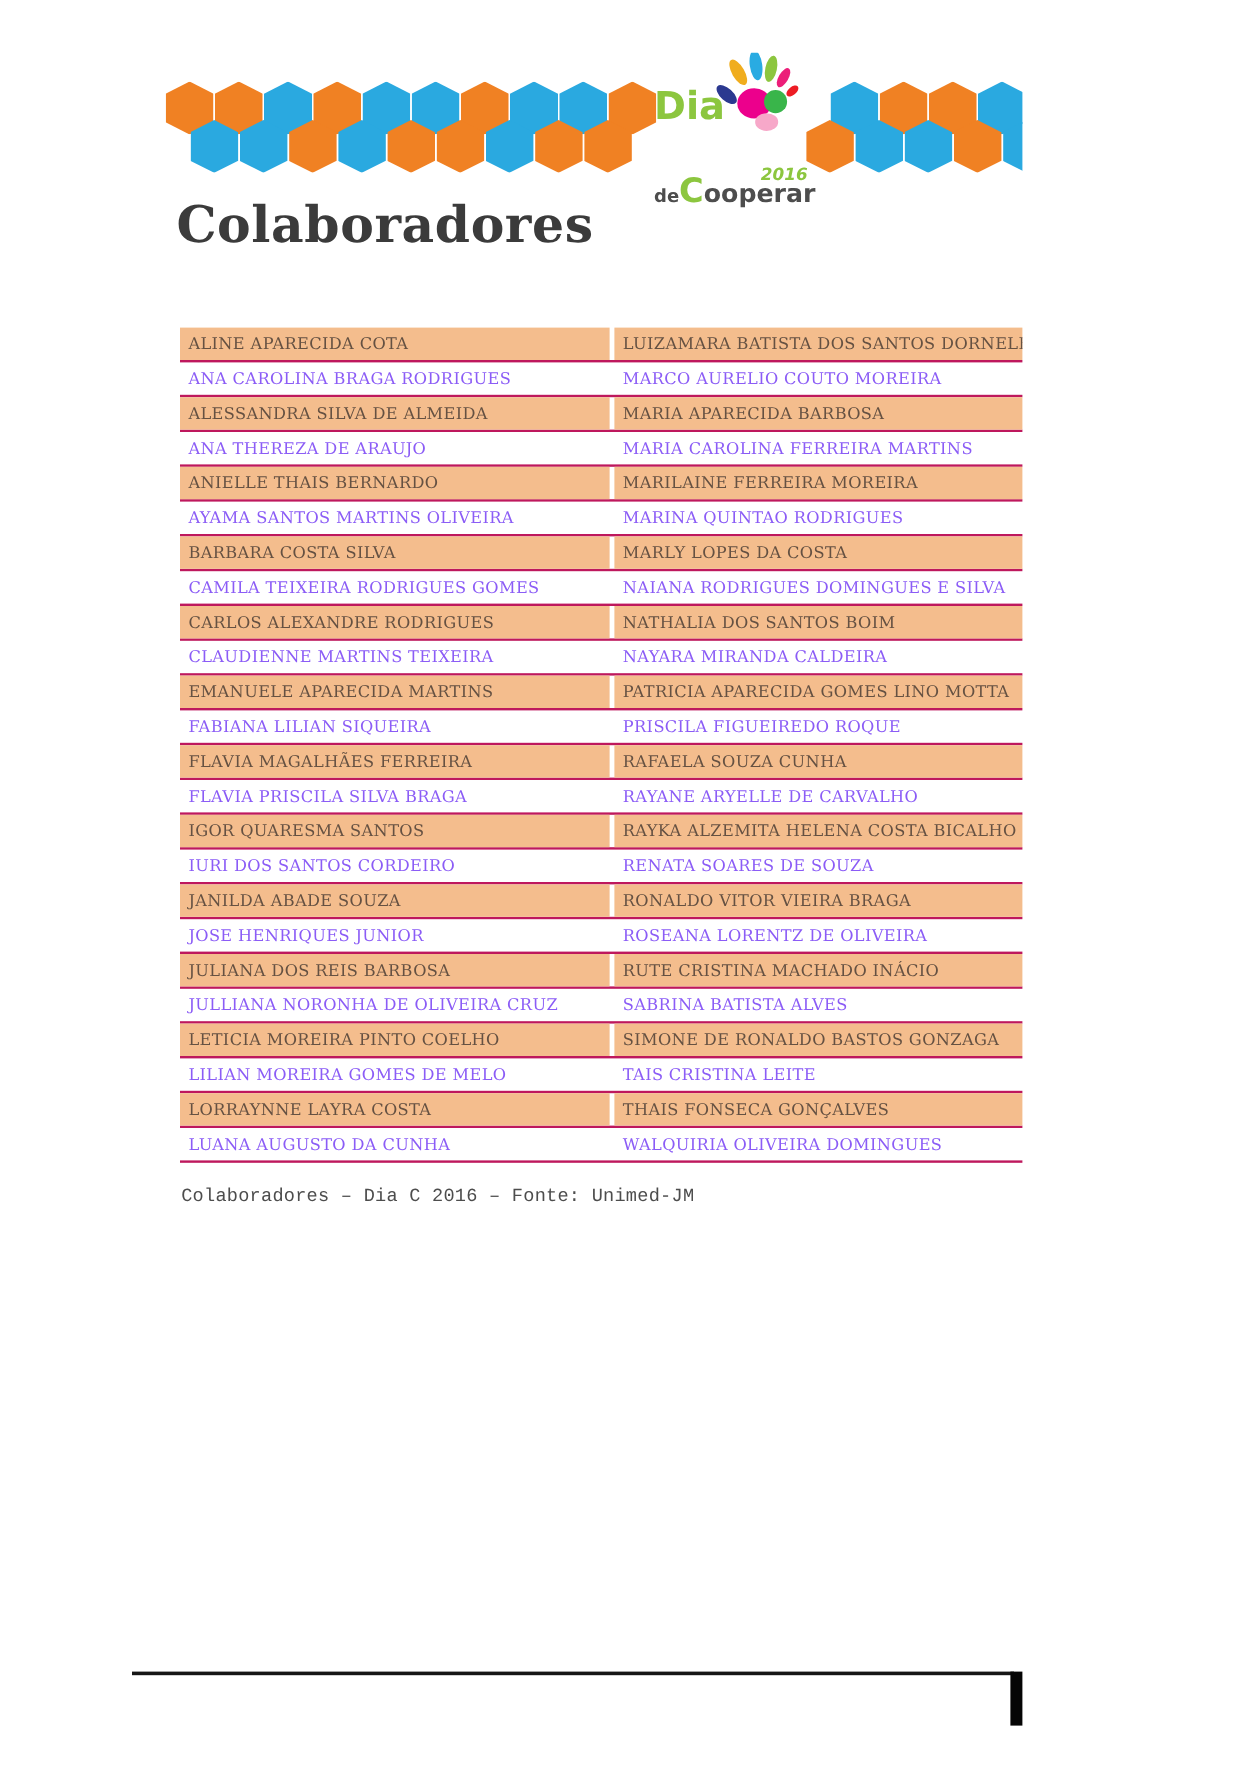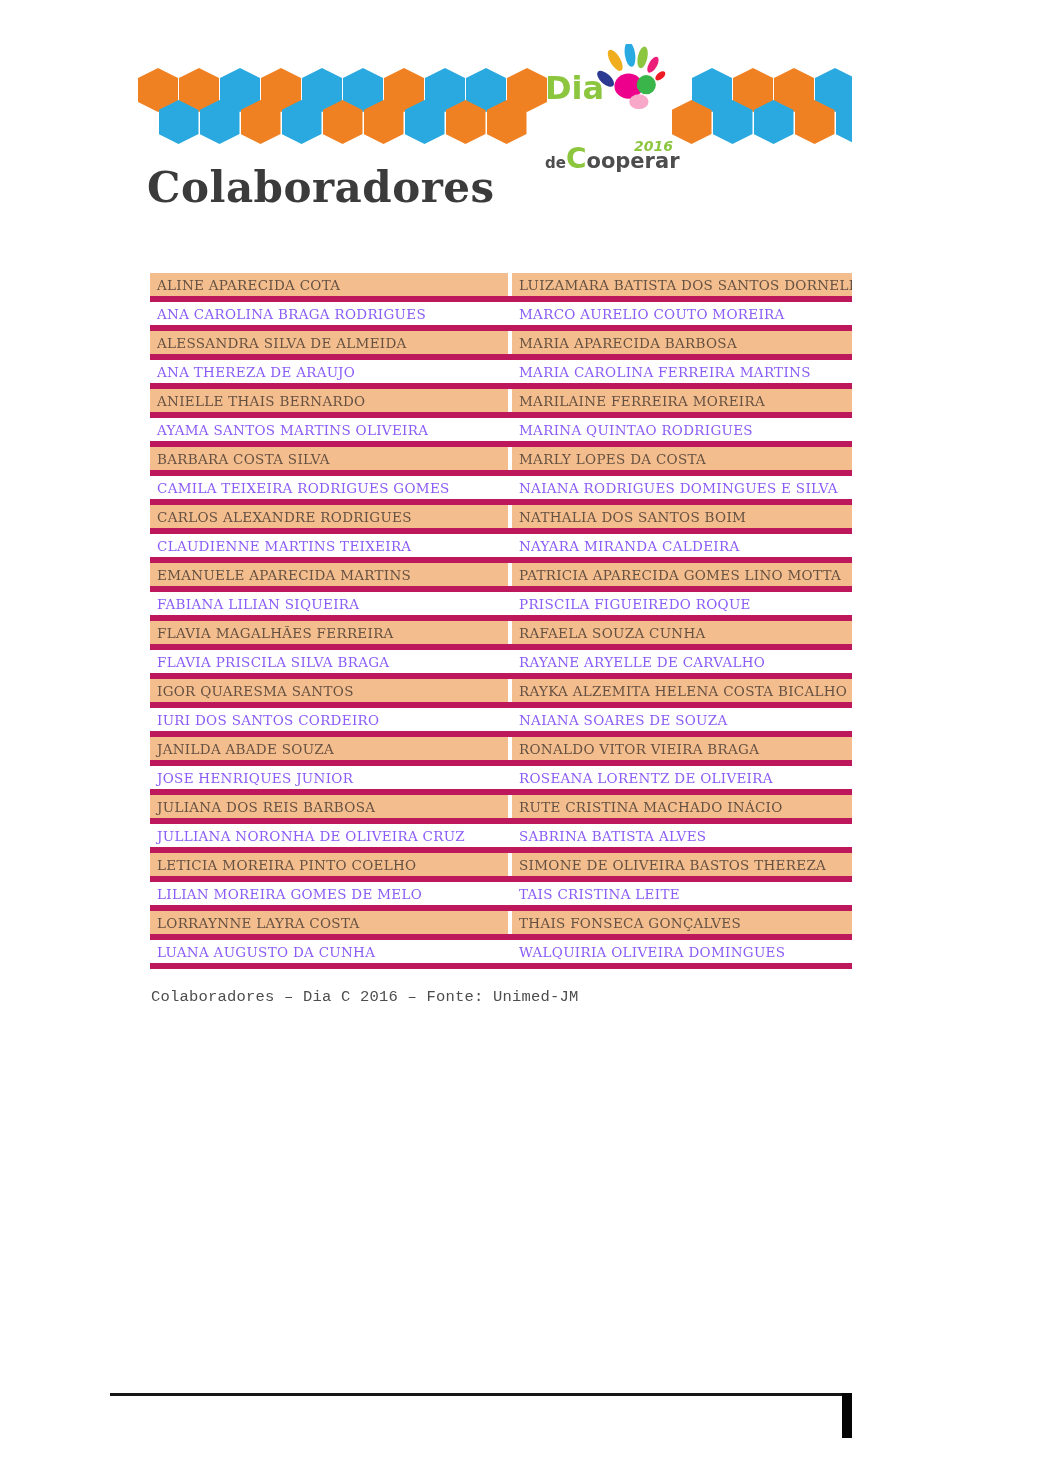--- a/index.html
+++ b/index.html
@@ -22,21 +22,21 @@
   .logo-c{font-size:28px;font-weight:bold;color:#8CC63F;line-height:1;}
   .logo-ooperar{font-size:21px;font-weight:bold;color:#4D4D4D;}
   .logo-year{position:absolute;right:0;top:90px;font-size:14px;font-weight:bold;color:#8CC63F;font-style:italic;}
 
   
   .doc-title{position:absolute;left:147px;top:163px;font-size:42px;font-weight:bold;
              color:#3B3B3B;letter-spacing:0.5px;}
 
   
   .collab-table{position:absolute;left:150px;top:273px;width:740px;}
-  .row{display:flex;height:29px;box-sizing:border-box;border-bottom:6px solid #be185d;}
+  .row{display:flex;height:29px;box-sizing:border-box;border-bottom:2px solid #be185d;}
   .cell{box-sizing:border-box;display:flex;align-items:center;padding-left:7px;
         font-size:13.5px;letter-spacing:0.3px;color:#8b5cf6;white-space:nowrap;overflow:hidden;}
   .cell.left{width:358px;margin-right:4px;}
   .cell.right{width:378px;}
   .row.orange .cell{background:#F4BD8D;color:#655142;}
 
   
   .caption{position:absolute;left:151px;top:988px;font-size:15.5px;color:#4D4D4D;letter-spacing:0.2px;font-family:Liberation Mono, monospace;}
 
   
@@ -159,41 +159,41 @@
     <div class="row white">
         <div class="cell left">FLAVIA PRISCILA SILVA BRAGA</div>
         <div class="cell right">RAYANE ARYELLE DE CARVALHO</div>
       </div>
     <div class="row orange">
         <div class="cell left">IGOR QUARESMA SANTOS</div>
         <div class="cell right">RAYKA ALZEMITA HELENA COSTA BICALHO</div>
       </div>
     <div class="row white">
         <div class="cell left">IURI DOS SANTOS CORDEIRO</div>
-        <div class="cell right">NAIANA SOARES DE SOUZA</div>
+        <div class="cell right">RENATA SOARES DE SOUZA</div>
       </div>
     <div class="row orange">
         <div class="cell left">JANILDA ABADE SOUZA</div>
         <div class="cell right">RONALDO VITOR VIEIRA BRAGA</div>
       </div>
     <div class="row white">
         <div class="cell left">JOSE HENRIQUES JUNIOR</div>
         <div class="cell right">ROSEANA LORENTZ DE OLIVEIRA</div>
       </div>
     <div class="row orange">
         <div class="cell left">JULIANA DOS REIS BARBOSA</div>
         <div class="cell right">RUTE CRISTINA MACHADO INÁCIO</div>
       </div>
     <div class="row white">
         <div class="cell left">JULLIANA NORONHA DE OLIVEIRA CRUZ</div>
         <div class="cell right">SABRINA BATISTA ALVES</div>
       </div>
     <div class="row orange">
         <div class="cell left">LETICIA MOREIRA PINTO COELHO</div>
-        <div class="cell right">SIMONE DE OLIVEIRA BASTOS THEREZA</div>
+        <div class="cell right">SIMONE DE RONALDO BASTOS GONZAGA</div>
       </div>
     <div class="row white">
         <div class="cell left">LILIAN MOREIRA GOMES DE MELO</div>
         <div class="cell right">TAIS CRISTINA LEITE</div>
       </div>
     <div class="row orange">
         <div class="cell left">LORRAYNNE LAYRA COSTA</div>
         <div class="cell right">THAIS FONSECA GONÇALVES</div>
       </div>
     <div class="row white">

